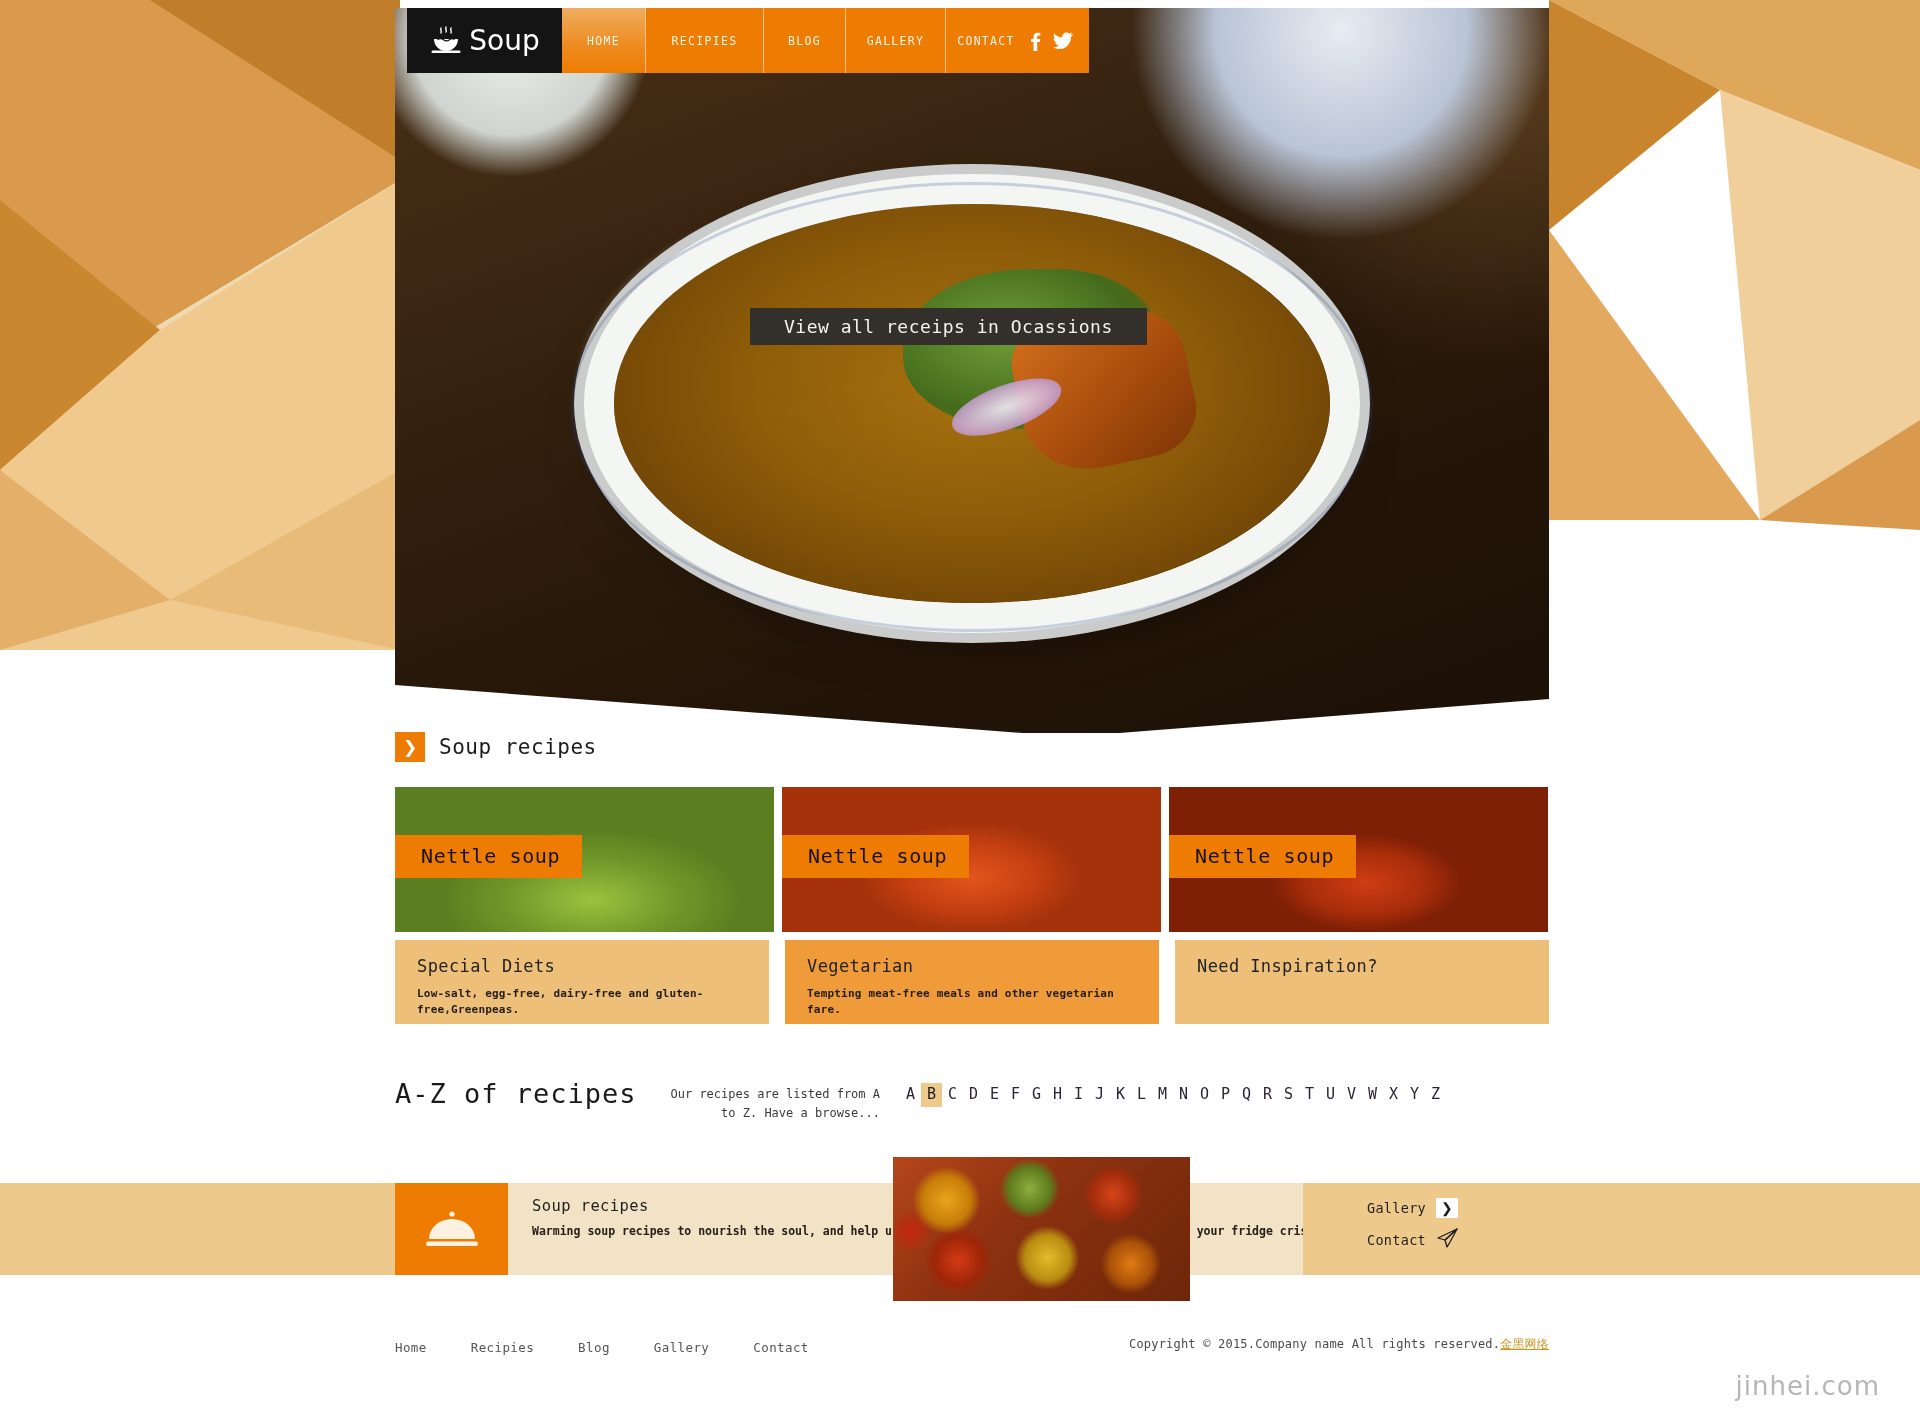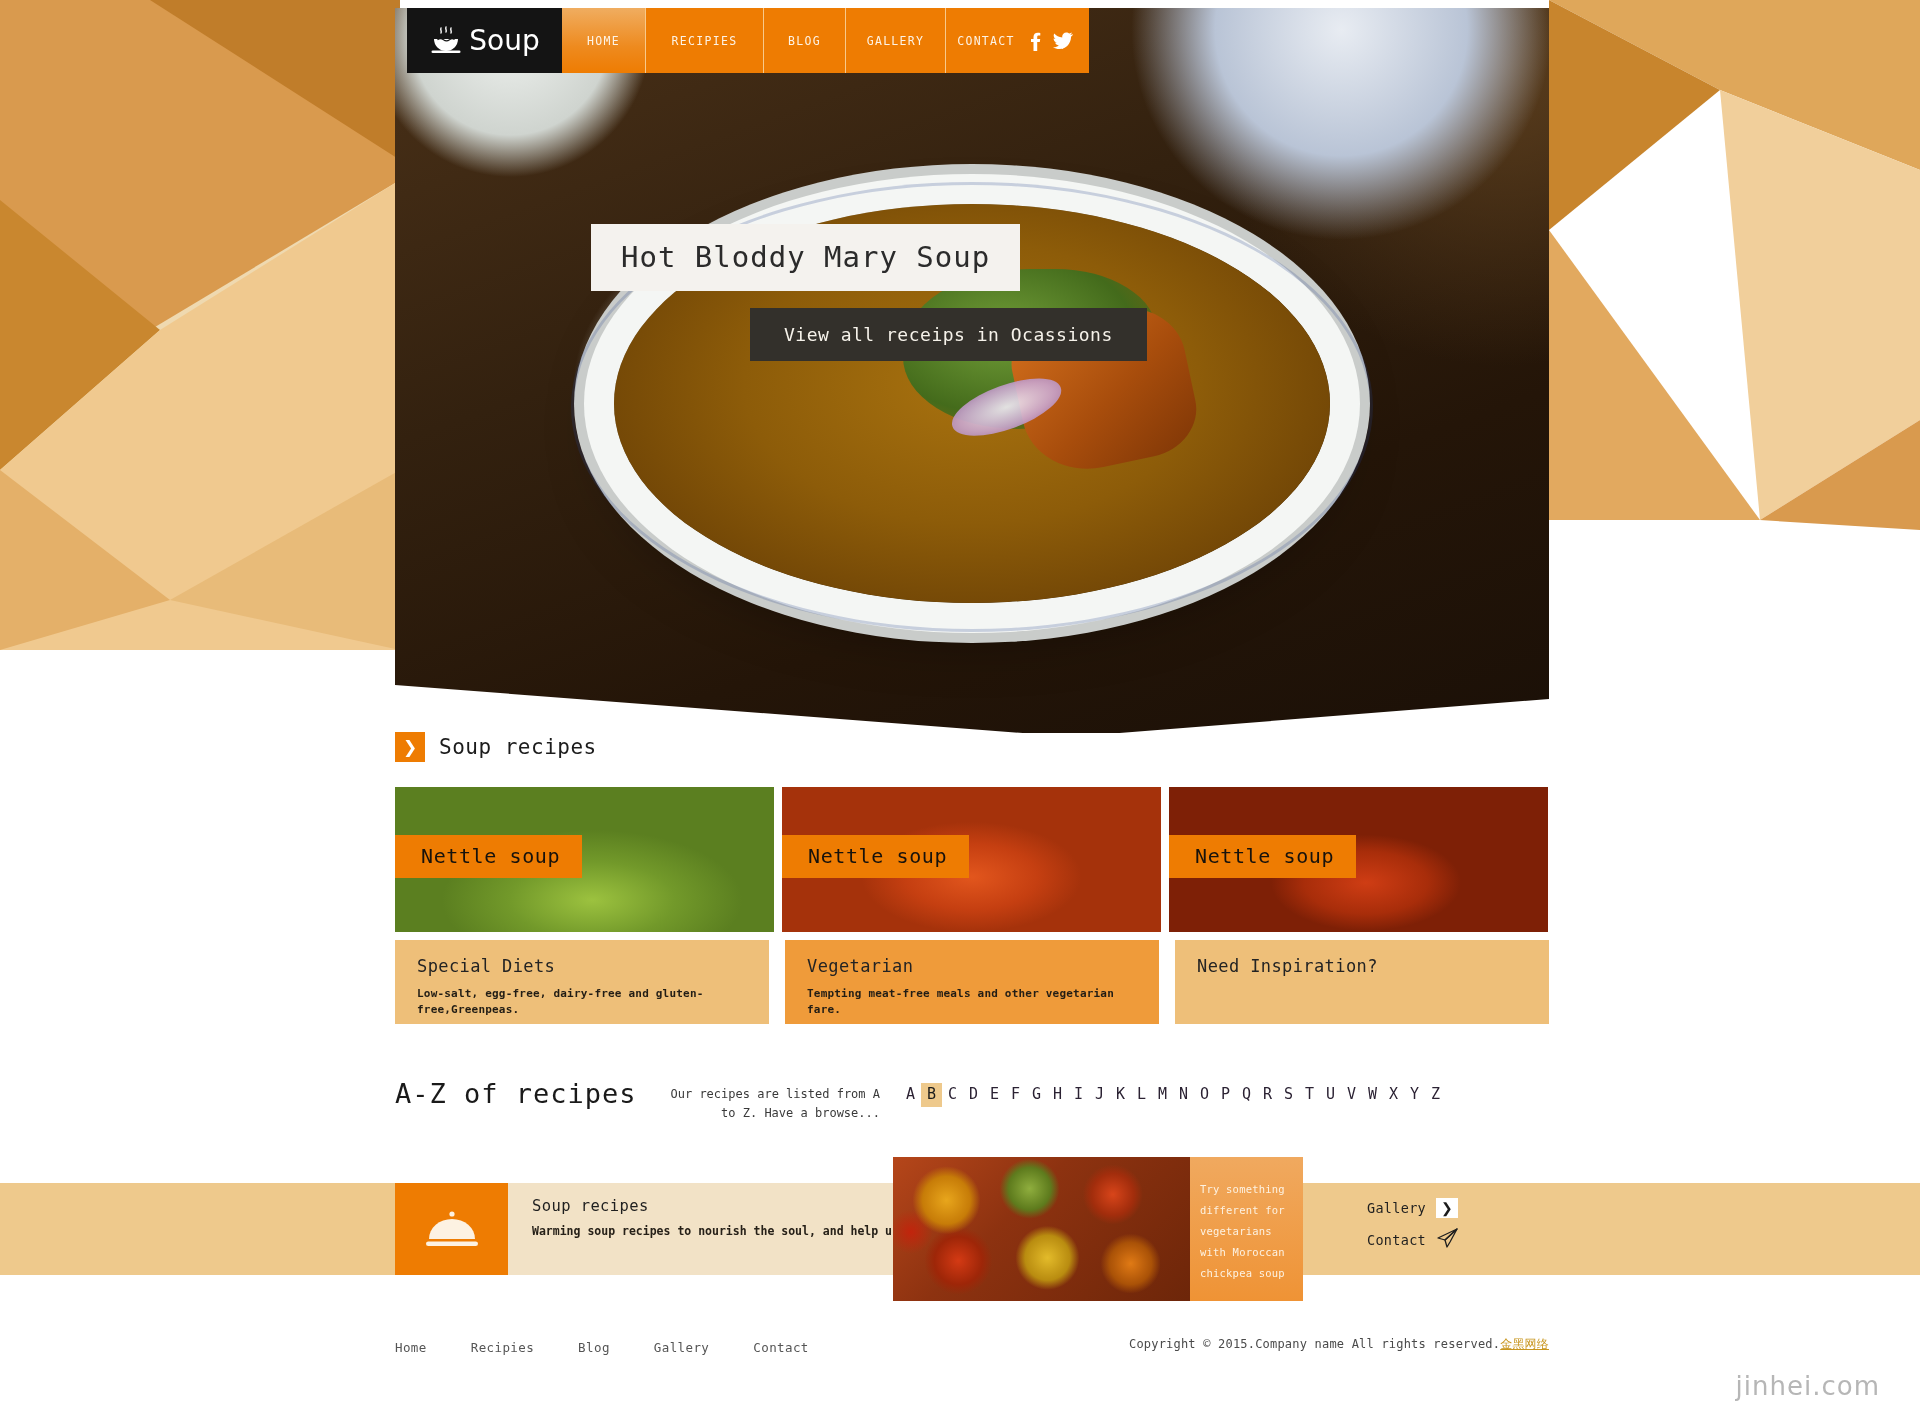--- a/index.html
+++ b/index.html
@@ -186,21 +186,21 @@
     z-index: 10;
   }
   .hero-btn {
     position: absolute;
     left: 355px;
     top: 308px;
     background: #33302b;
     color: #f6f2ea;
     font-size: 18px;
     letter-spacing: .5px;
-    padding: 16px 34px;
+    padding: 8px 34px;
     white-space: nowrap;
     z-index: 10;
   }
 
   
   .sec-head {
     position: absolute;
     left: 0; top: 732px;
     display: flex;
     align-items: center;
@@ -493,21 +493,20 @@
     <div class="hero-photo"></div>
     <div class="hero-soup"></div>
     <div class="hero-rim-deco"></div>
     <div class="hero-garnish"></div>
     <div class="hero-meat"></div>
     <div class="hero-onion"></div>
     <div class="hero-cut"></div>
     <div class="hero-cut2"></div>
   </div>
 
-  <div class="hero-title">Hot Bloddy Mary Soup</div>
   <div class="hero-btn">View all receips in Ocassions</div>
 
   <div class="header">
     <div class="brand">
       <span>
         <svg class="bowl-icon" viewBox="0 0 34 30">
           <path d="M12 2 c-1 2 1 3 0 5" stroke="#fff" stroke-width="1.4" fill="none" stroke-linecap="round"></path>
           <path d="M17 1 c-1 2 1 3 0 5" stroke="#fff" stroke-width="1.4" fill="none" stroke-linecap="round"></path>
           <path d="M22 2 c-1 2 1 3 0 5" stroke="#fff" stroke-width="1.4" fill="none" stroke-linecap="round"></path>
           <path d="M5 13 h24 a12 12 0 0 1 -24 0 z" fill="#fff"></path>
@@ -596,21 +595,20 @@
       <circle cx="28" cy="7" r="2.6" fill="#fdf2e2"></circle>
       <path d="M5 32 a23 20 0 0 1 46 0 z" fill="#fdf2e2"></path>
       <rect x="2" y="34.5" width="52" height="4.6" rx="2.3" fill="#fdf2e2"></rect>
     </svg>
   </div>
   <div class="promo-body">
     <h4>Soup recipes</h4>
     <p>Warming soup recipes to nourish the soul, and help use up all those extra vegetables lurking in your fridge crisper.</p>
   </div>
   <div class="promo-photo"></div>
-  <div class="promo-caption">Try something different for vegetarians with Moroccan chickpea soup</div>
   <div class="promo-links">
     <div class="plink">
       <span>Gallery</span>
       <span class="chev">❯</span>
     </div>
     <div class="plink">
       <span>Contact</span>
       <span>
         <svg width="22" height="20" viewBox="0 0 22 20">
           <path d="M21 1 L2 10 L9 12 L21 1 Z" fill="none" stroke="#1f1f1f" stroke-width="1.3" stroke-linejoin="round"></path>

